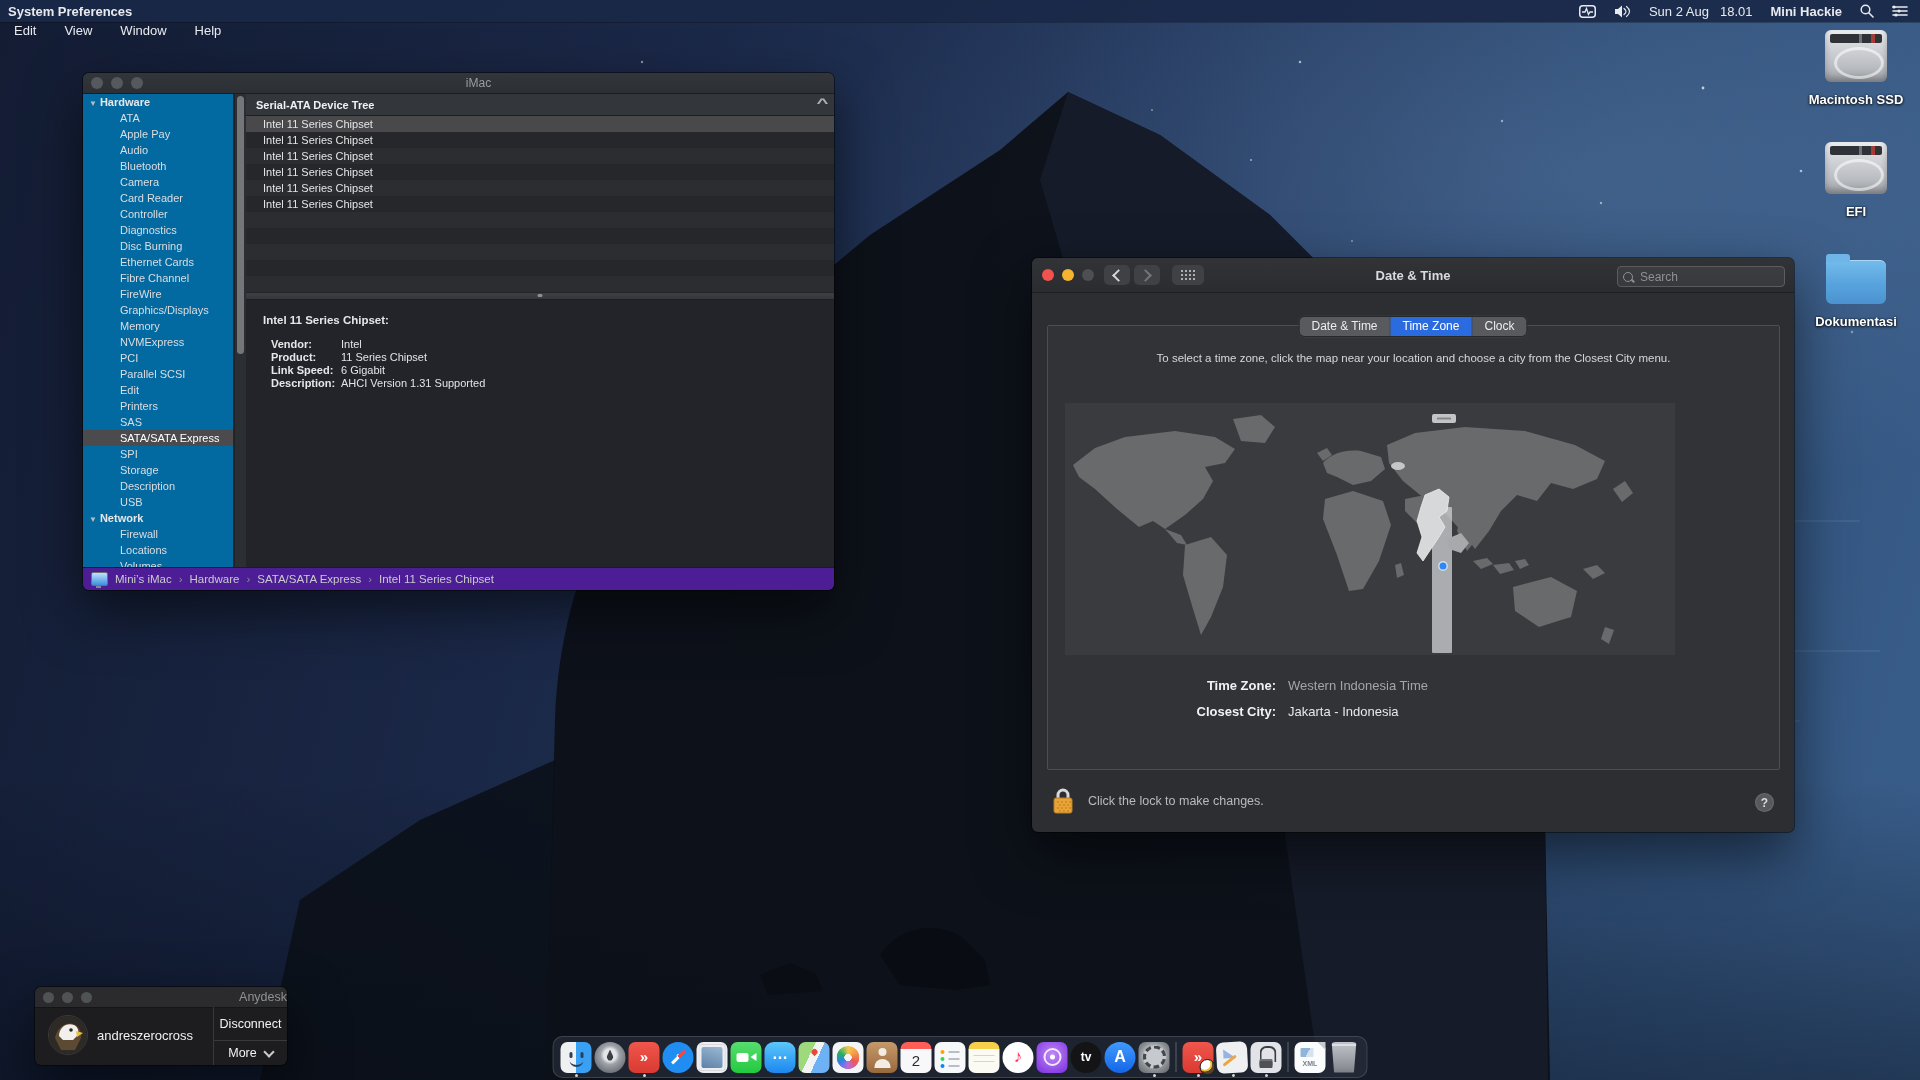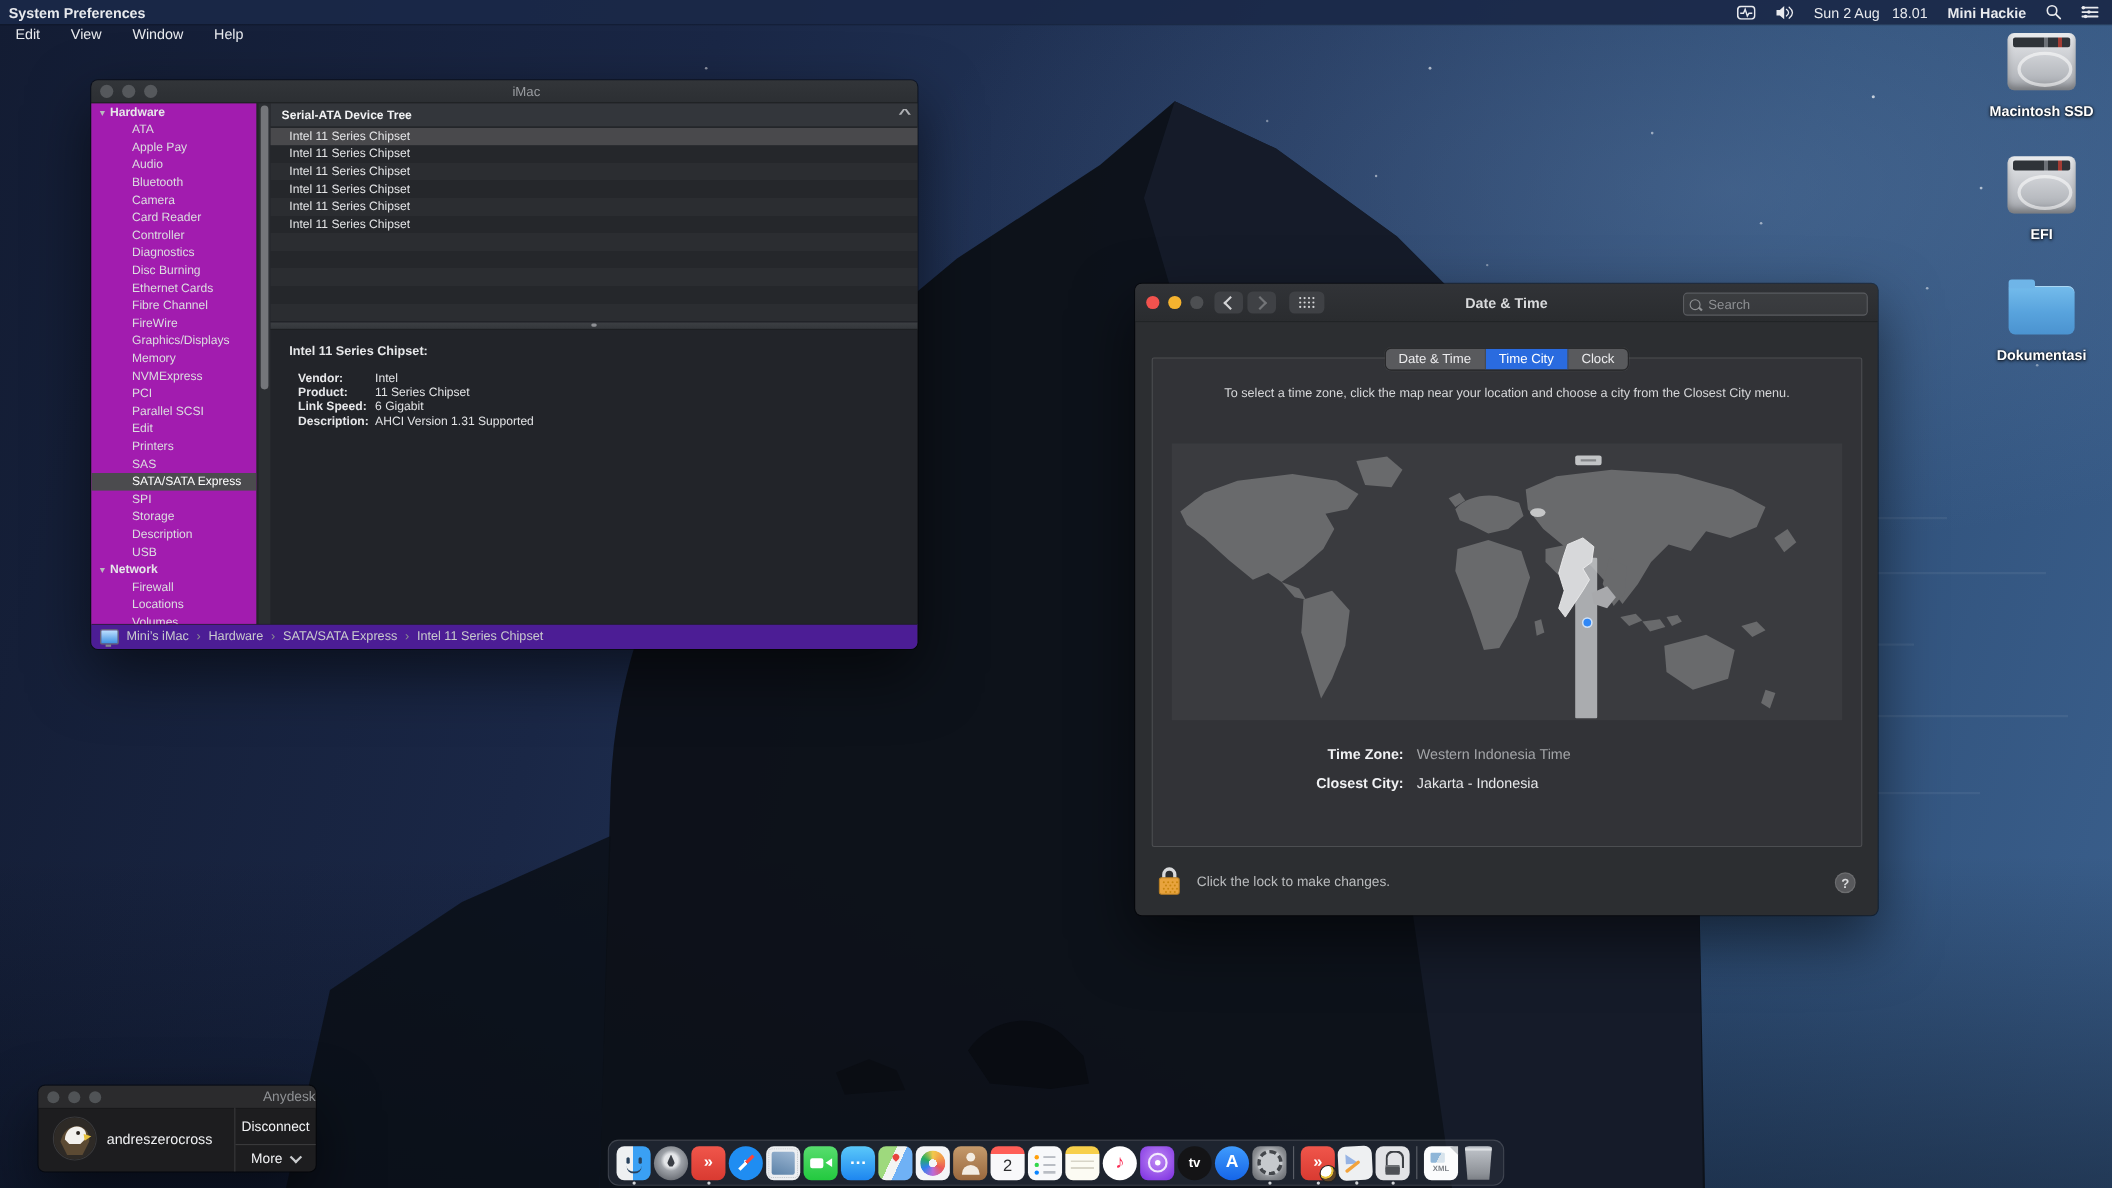--- a/index.html
+++ b/index.html
@@ -26,21 +26,21 @@
   
   .win{position:absolute;border-radius:6px;box-shadow:0 22px 55px rgba(0,0,0,.55),0 0 0 1px rgba(0,0,0,.45);}
   .tl-dots{display:flex;gap:8px;align-items:center;}
   .tl-dots i{width:12px;height:12px;border-radius:50%;display:block;}
   
   #sysinfo{left:83px;top:73px;width:751px;height:517px;background:#26282c;color:#dfe0e2;font-size:11px;}
   #sysinfo .titlebar{height:20px;background:linear-gradient(#323539,#2c2f33);border-radius:6px 6px 0 0;
     display:flex;align-items:center;padding:0 8px;position:relative;border-bottom:1px solid #1b1d1f;}
   #sysinfo .titlebar .tl-dots i{background:#55585c;}
   #sysinfo .wtitle{position:absolute;left:0;right:0;text-align:center;color:#9a9da1;font-size:12px;padding-left:40px;}
-  #sysinfo .sidebar{position:absolute;left:0;top:21px;bottom:22px;width:150px;background:#a21caf;overflow:hidden;}
+  #sysinfo .sidebar{position:absolute;left:0;top:21px;bottom:22px;width:150px;background:#0369a1;overflow:hidden;}
   .sb-group{height:16px;line-height:16px;padding-left:6px;color:#e6e7e9;font-weight:bold;}
   .sb-group .disc{font-size:8px;color:#b9bbbe;margin-right:3px;}
   .sb-item{height:16px;line-height:16px;padding-left:37px;color:#dcdde0;white-space:nowrap;}
   .sb-item.selected{background:#4b4b4e;color:#fff;}
   #sysinfo .sb-scroll{position:absolute;left:151px;top:21px;bottom:22px;width:11px;background:#2b2e32;border-left:1px solid #202225;}
   #sysinfo .sb-thumb{position:absolute;left:2px;top:2px;width:7px;height:258px;border-radius:4px;background:#74767a;}
   #sysinfo .main{position:absolute;left:163px;top:21px;right:0;bottom:22px;background:#222429;}
   #sysinfo .tree-head{height:21px;background:#33363b;border-bottom:1px solid #1d1f22;display:flex;align-items:center;
     padding:0 10px;font-weight:bold;color:#f0f1f3;position:relative;}
   #sysinfo .collapse{position:absolute;right:8px;top:2px;color:#aeb0b4;font-weight:bold;font-size:12px;transform:scaleX(1.7);}
@@ -56,21 +56,21 @@
   .dfield .dl{width:70px;font-weight:bold;padding-left:8px;}
   .dfield .dv{color:#e2e3e5;}
   #sysinfo .breadcrumb{position:absolute;left:0;right:0;bottom:0;height:22px;background:#4c1d95;border-top:1px solid #1a1c1e;
     border-radius:0 0 6px 6px;display:flex;align-items:center;padding:0 8px;font-size:11.5px;color:#c9cbce;}
   .crumb{white-space:nowrap;}
   .crumb + .crumb::before{content:"›";color:#8a8d91;margin:0 7px;}
   .bc-icon{width:15px;height:12px;margin-right:7px;position:relative;display:inline-block;
     background:linear-gradient(180deg,#bfe1ff,#3c8fe0);border:1px solid #6d7074;border-radius:2px;}
   .bc-icon::after{content:"";position:absolute;left:4px;bottom:-3px;width:5px;height:2px;background:#85888c;}
   
-  #dtwin{left:1032px;top:258px;width:675px;height:574px;background:#2c2e31;color:#e7e8ea;}
+  #dtwin{left:1032px;top:258px;width:762px;height:574px;background:#2c2e31;color:#e7e8ea;}
   #dtwin .titlebar{height:34px;background:linear-gradient(#313337,#2a2c2f);border-radius:6px 6px 0 0;
     border-bottom:1px solid #1c1e20;display:flex;align-items:center;padding:0 10px;position:relative;}
   #dtwin .tl-dots .red{background:#f1524e;}
   #dtwin .tl-dots .yellow{background:#f5b32f;}
   #dtwin .tl-dots .gray{background:#4d4f52;}
   .navbtn{width:26px;height:20px;border-radius:5px;background:#3f4145;margin-left:10px;display:flex;align-items:center;justify-content:center;}
   .navbtn + .navbtn{margin-left:4px;}
   .chev{width:7px;height:7px;border-left:2px solid #d4d5d7;border-bottom:2px solid #d4d5d7;display:block;}
   .chev.left{transform:rotate(45deg);margin-left:3px;}
   .chev.right{transform:rotate(-135deg);margin-right:3px;border-color:#737578;}
@@ -450,21 +450,21 @@
     <span class="wtitle">Date &amp; Time</span>
     <span class="search">
       <span class="lens"></span>
       <input type="text" placeholder="Search" style="">
     </span>
   </div>
 
   <div class="tabs">
 
   <span class="tab"><span>Date &amp; Time</span></span>
-      <span class="tab active"><span>Time City</span></span>
+      <span class="tab active"><span>Time Zone</span></span>
       <span class="tab"><span>Clock</span></span>
     </div>
 
   <div class="panelbox">
     <div class="instruction">To select a time zone, click the map near your location and choose a city from the Closest City menu.</div>
 
     <div class="mapwrap">
       <svg width="610" height="252" viewBox="0 0 610 252">
         <rect width="610" height="252" fill="#3a3b3f"></rect>
         <g fill="#696a6c">

